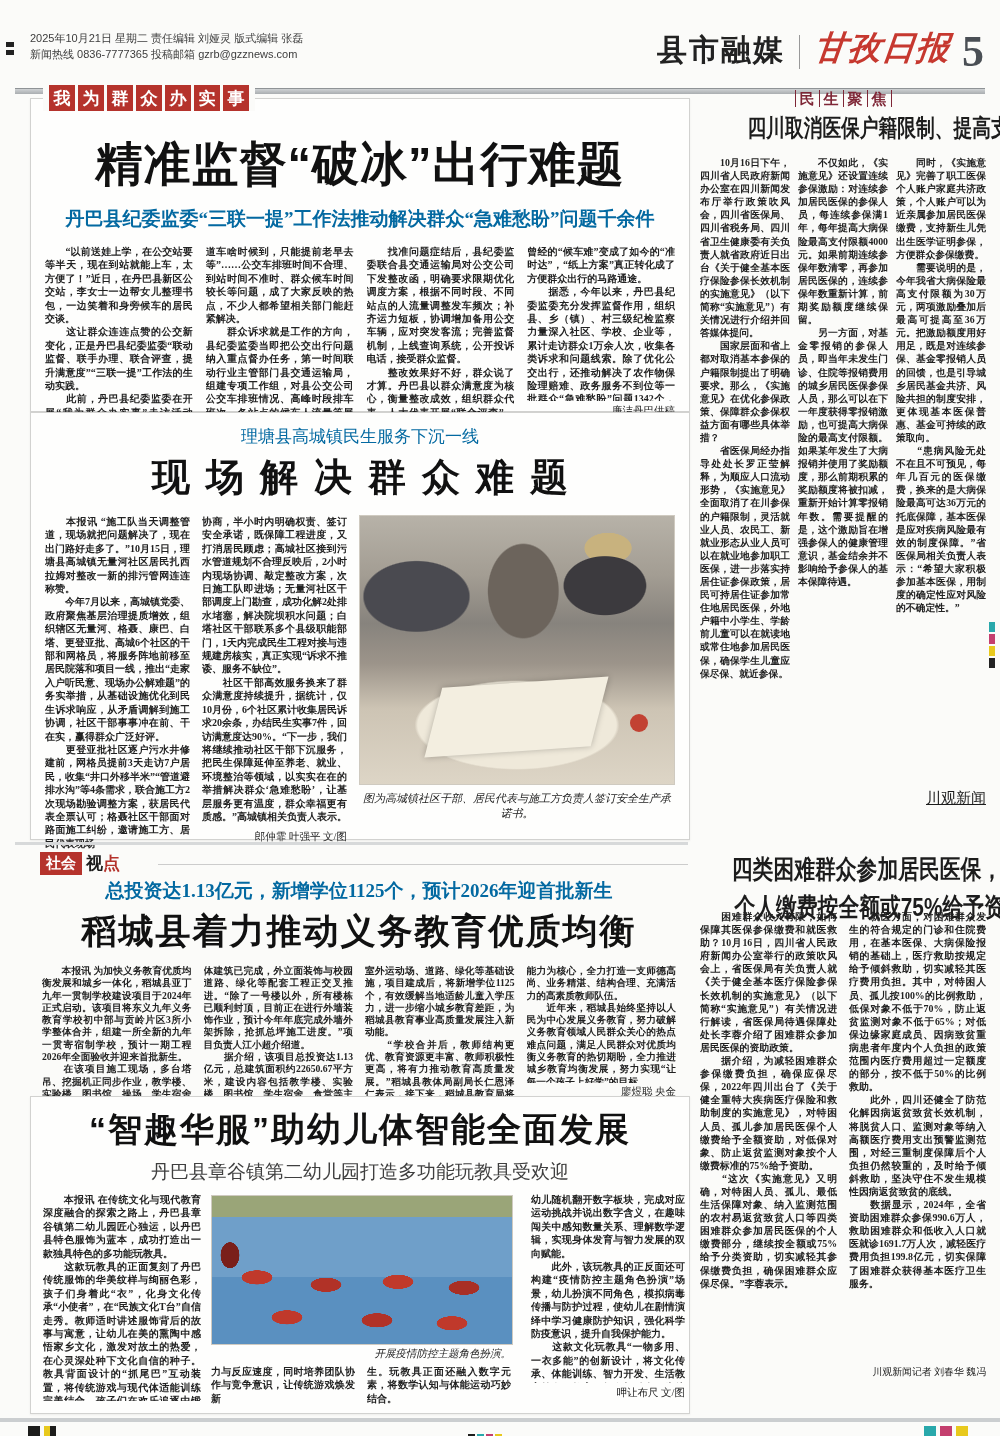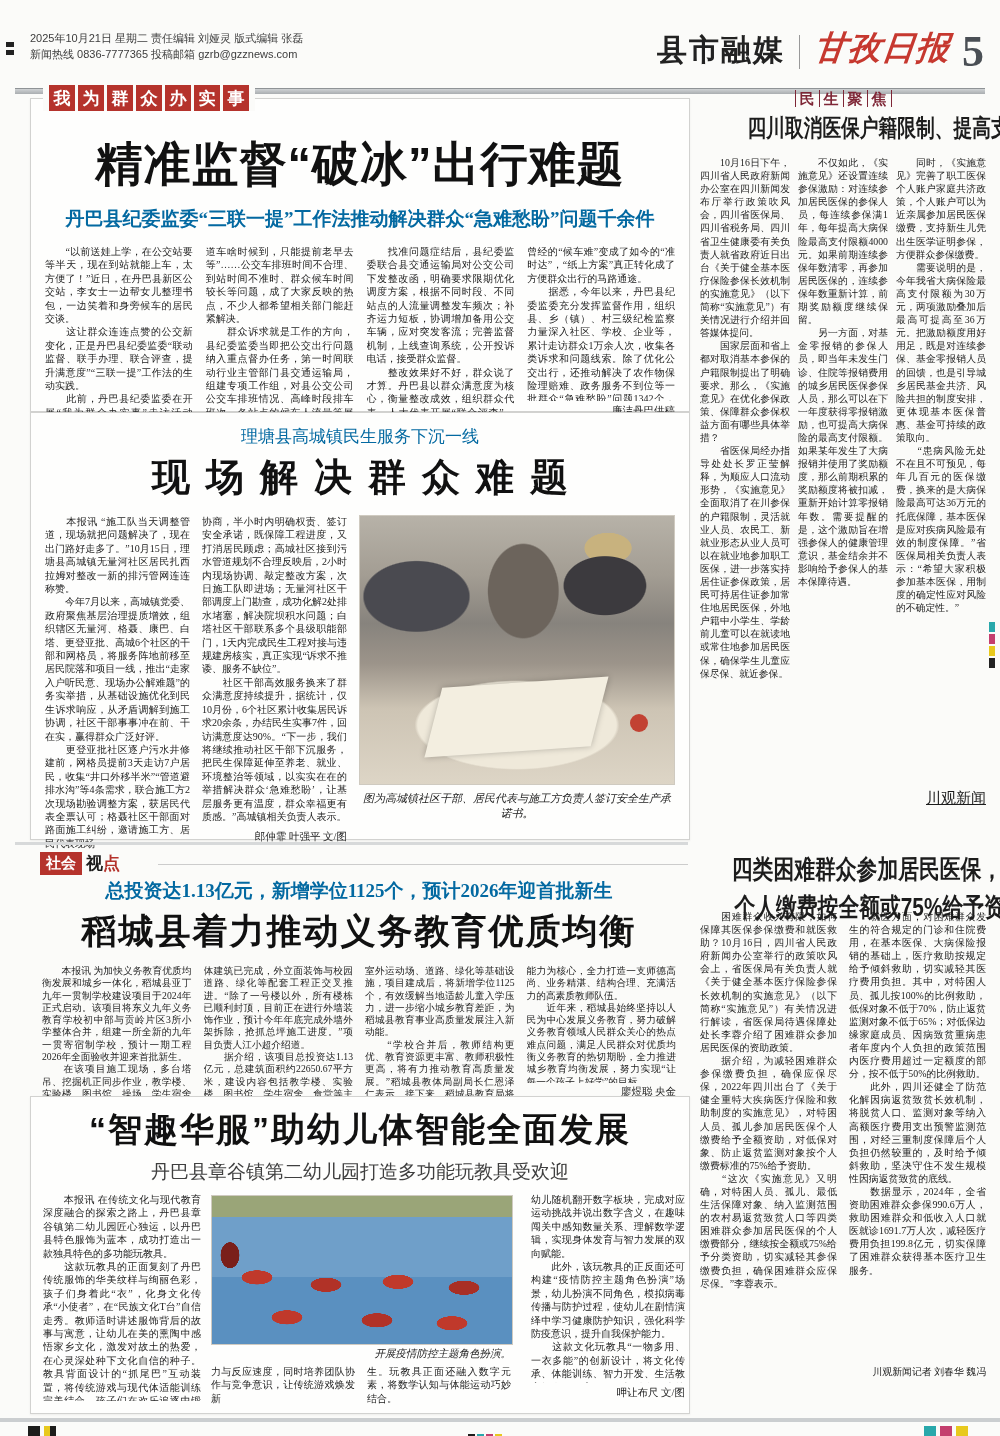--- a/index.html
+++ b/index.html
@@ -14,21 +14,21 @@
   .mast-left{left:30px;top:30px;font-size:11px;line-height:16px;color:#3c3c3c;font-family:"Liberation Sans",sans-serif;}
   .mast-right{right:16px;top:26px;display:flex;align-items:flex-end;gap:12px;margin-left:44px;}
   .edition{font-size:30px;font-weight:900;letter-spacing:2px;color:#222;}
   .mast-div{width:1px;height:34px;background:#999;margin:0 2px 2px 2px;}
   .paper-logo{font-size:33px;font-weight:900;font-style:italic;color:#c6382f;letter-spacing:1px;transform:skewX(-6deg);}
   .page-no{font-size:44px;line-height:38px;font-weight:900;color:#4a4f55;}
   .head-rule{left:15px;top:88px;width:970px;height:5px;background:linear-gradient(#cfd2d4,#a9adb0);border-top:1px solid #8f9396;}
 
   
   .box{border:1px solid #d2d2d0;background:#fefefd;box-shadow:0 1px 2px rgba(0,0,0,.06);}
-  .bt{font-size:10px;line-height:13.4px;text-align:justify;white-space:pre-line;overflow:hidden;color:#222;}
+  .bt{font-size:10px;line-height:13.4px;text-align:justify;white-space:pre-line;overflow:hidden;color:#222;font-weight:bold;}
   .byline{text-align:right;font-size:10.5px;margin-top:3px;color:#222;}
   .kicker{text-align:center;color:#0369a1;}
   .headline{text-align:center;font-weight:900;color:#111;font-family:"Liberation Sans",sans-serif;}
 
   
   .a1{left:30px;top:98px;width:658px;height:312px;}
   .badge1{position:absolute;left:12px;top:-14px;background:#fbfbf9;padding:0 6px;display:flex;gap:3px;}
   .badge1 span{width:26px;height:26px;background:#b5332c;color:#fff;font-weight:900;font-size:17px;
     display:inline-flex;align-items:center;justify-content:center;font-family:"Liberation Sans",sans-serif;}
   .a1-title{margin-top:34px;font-size:47px;letter-spacing:1px;}

